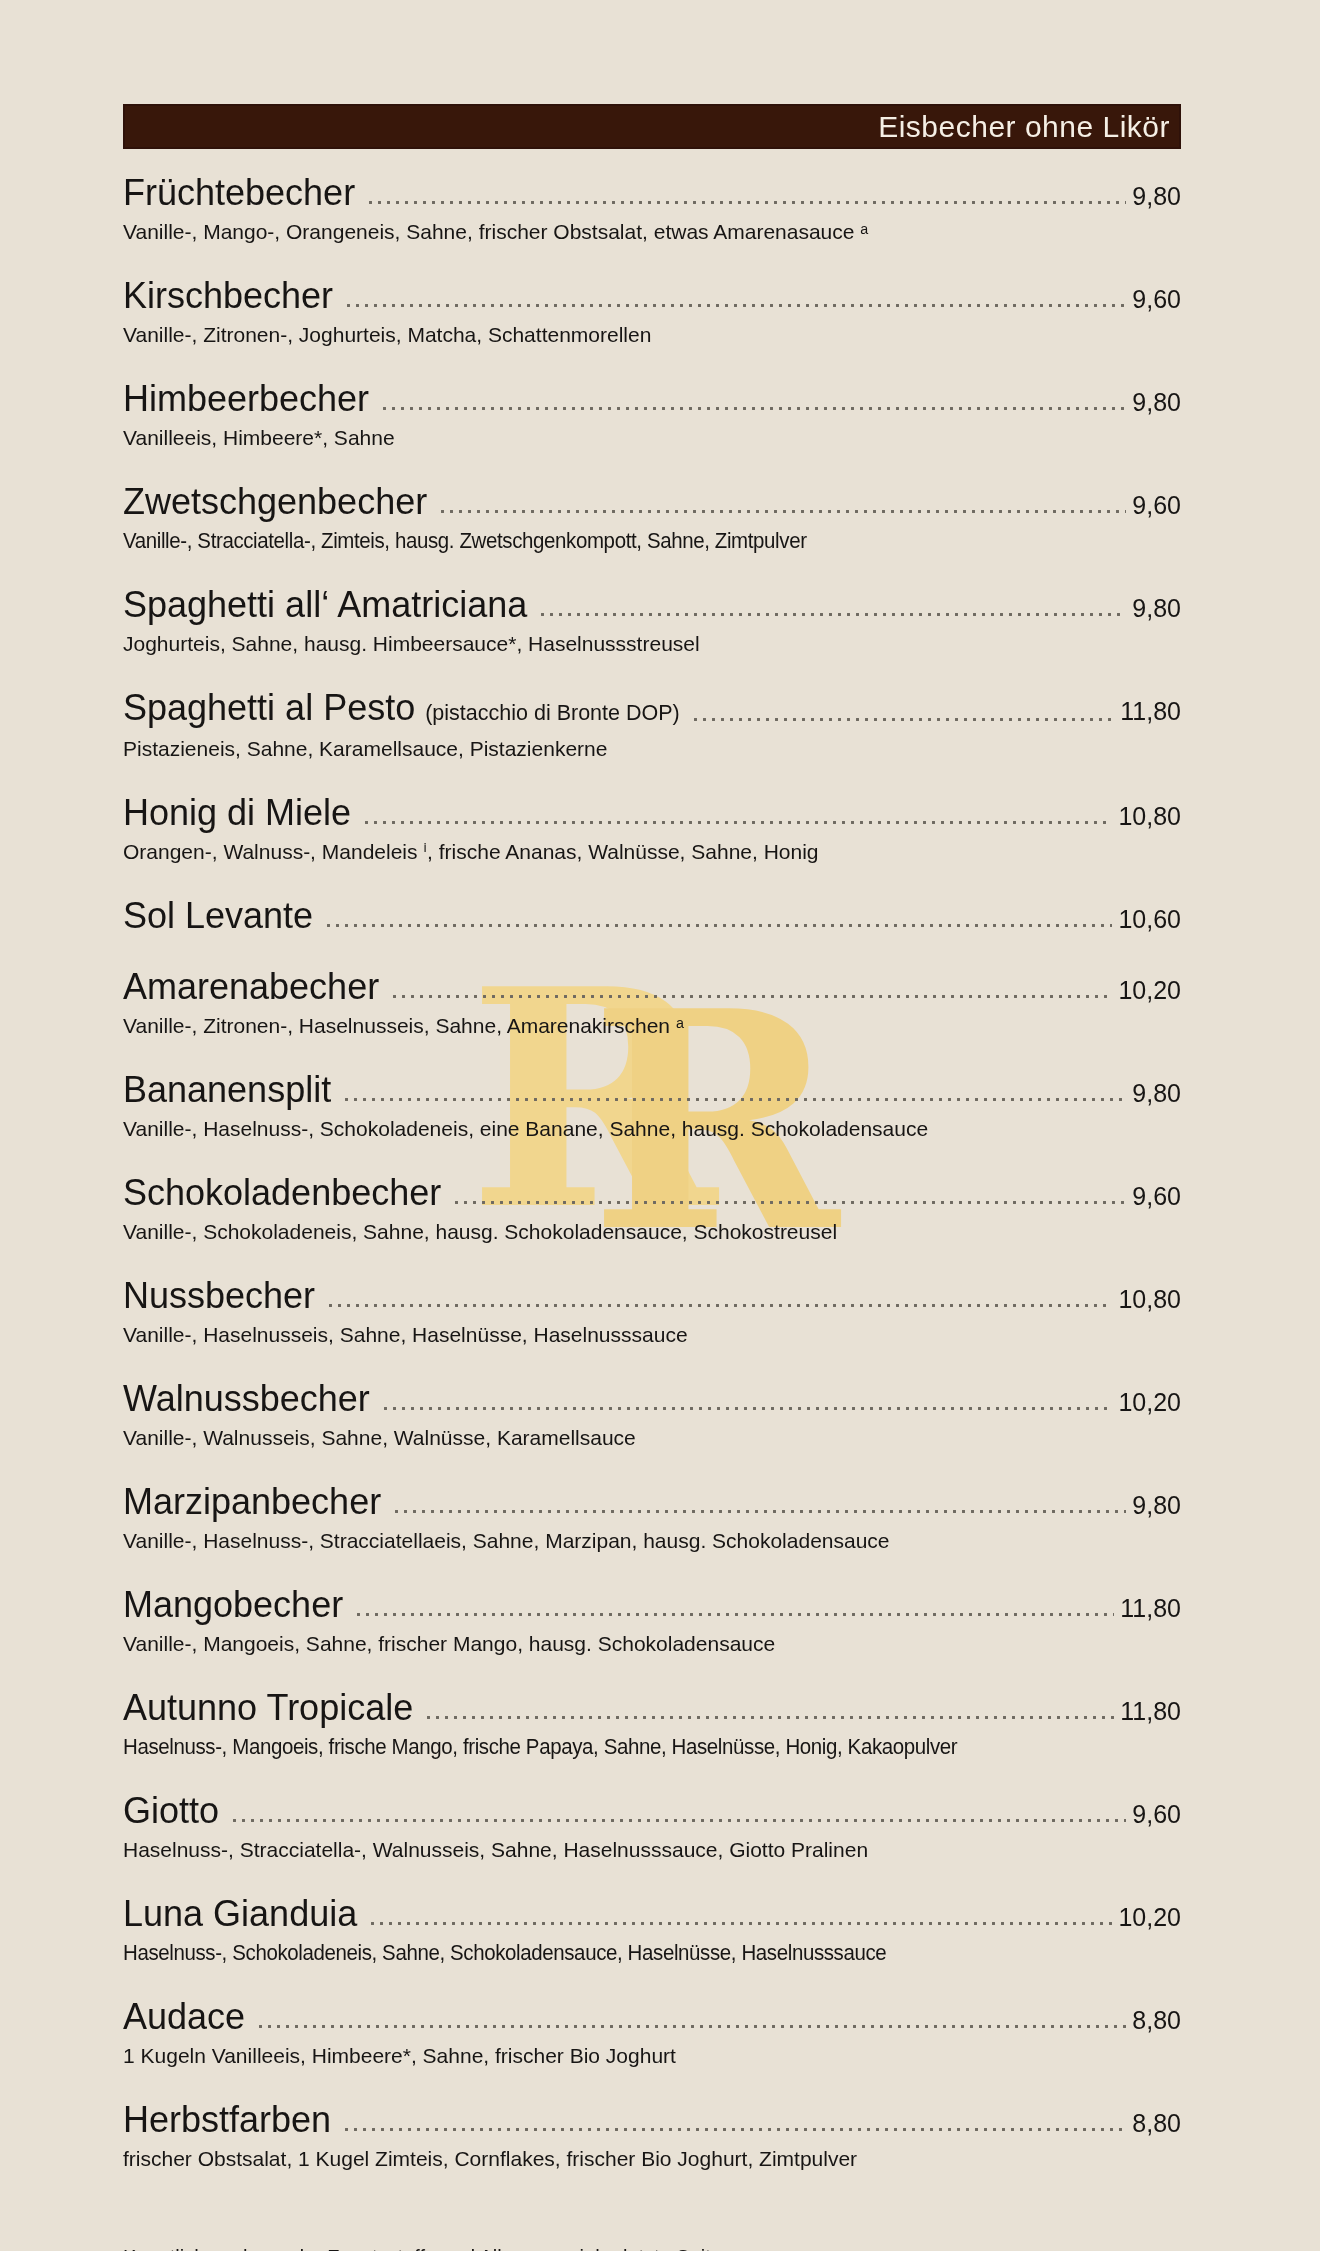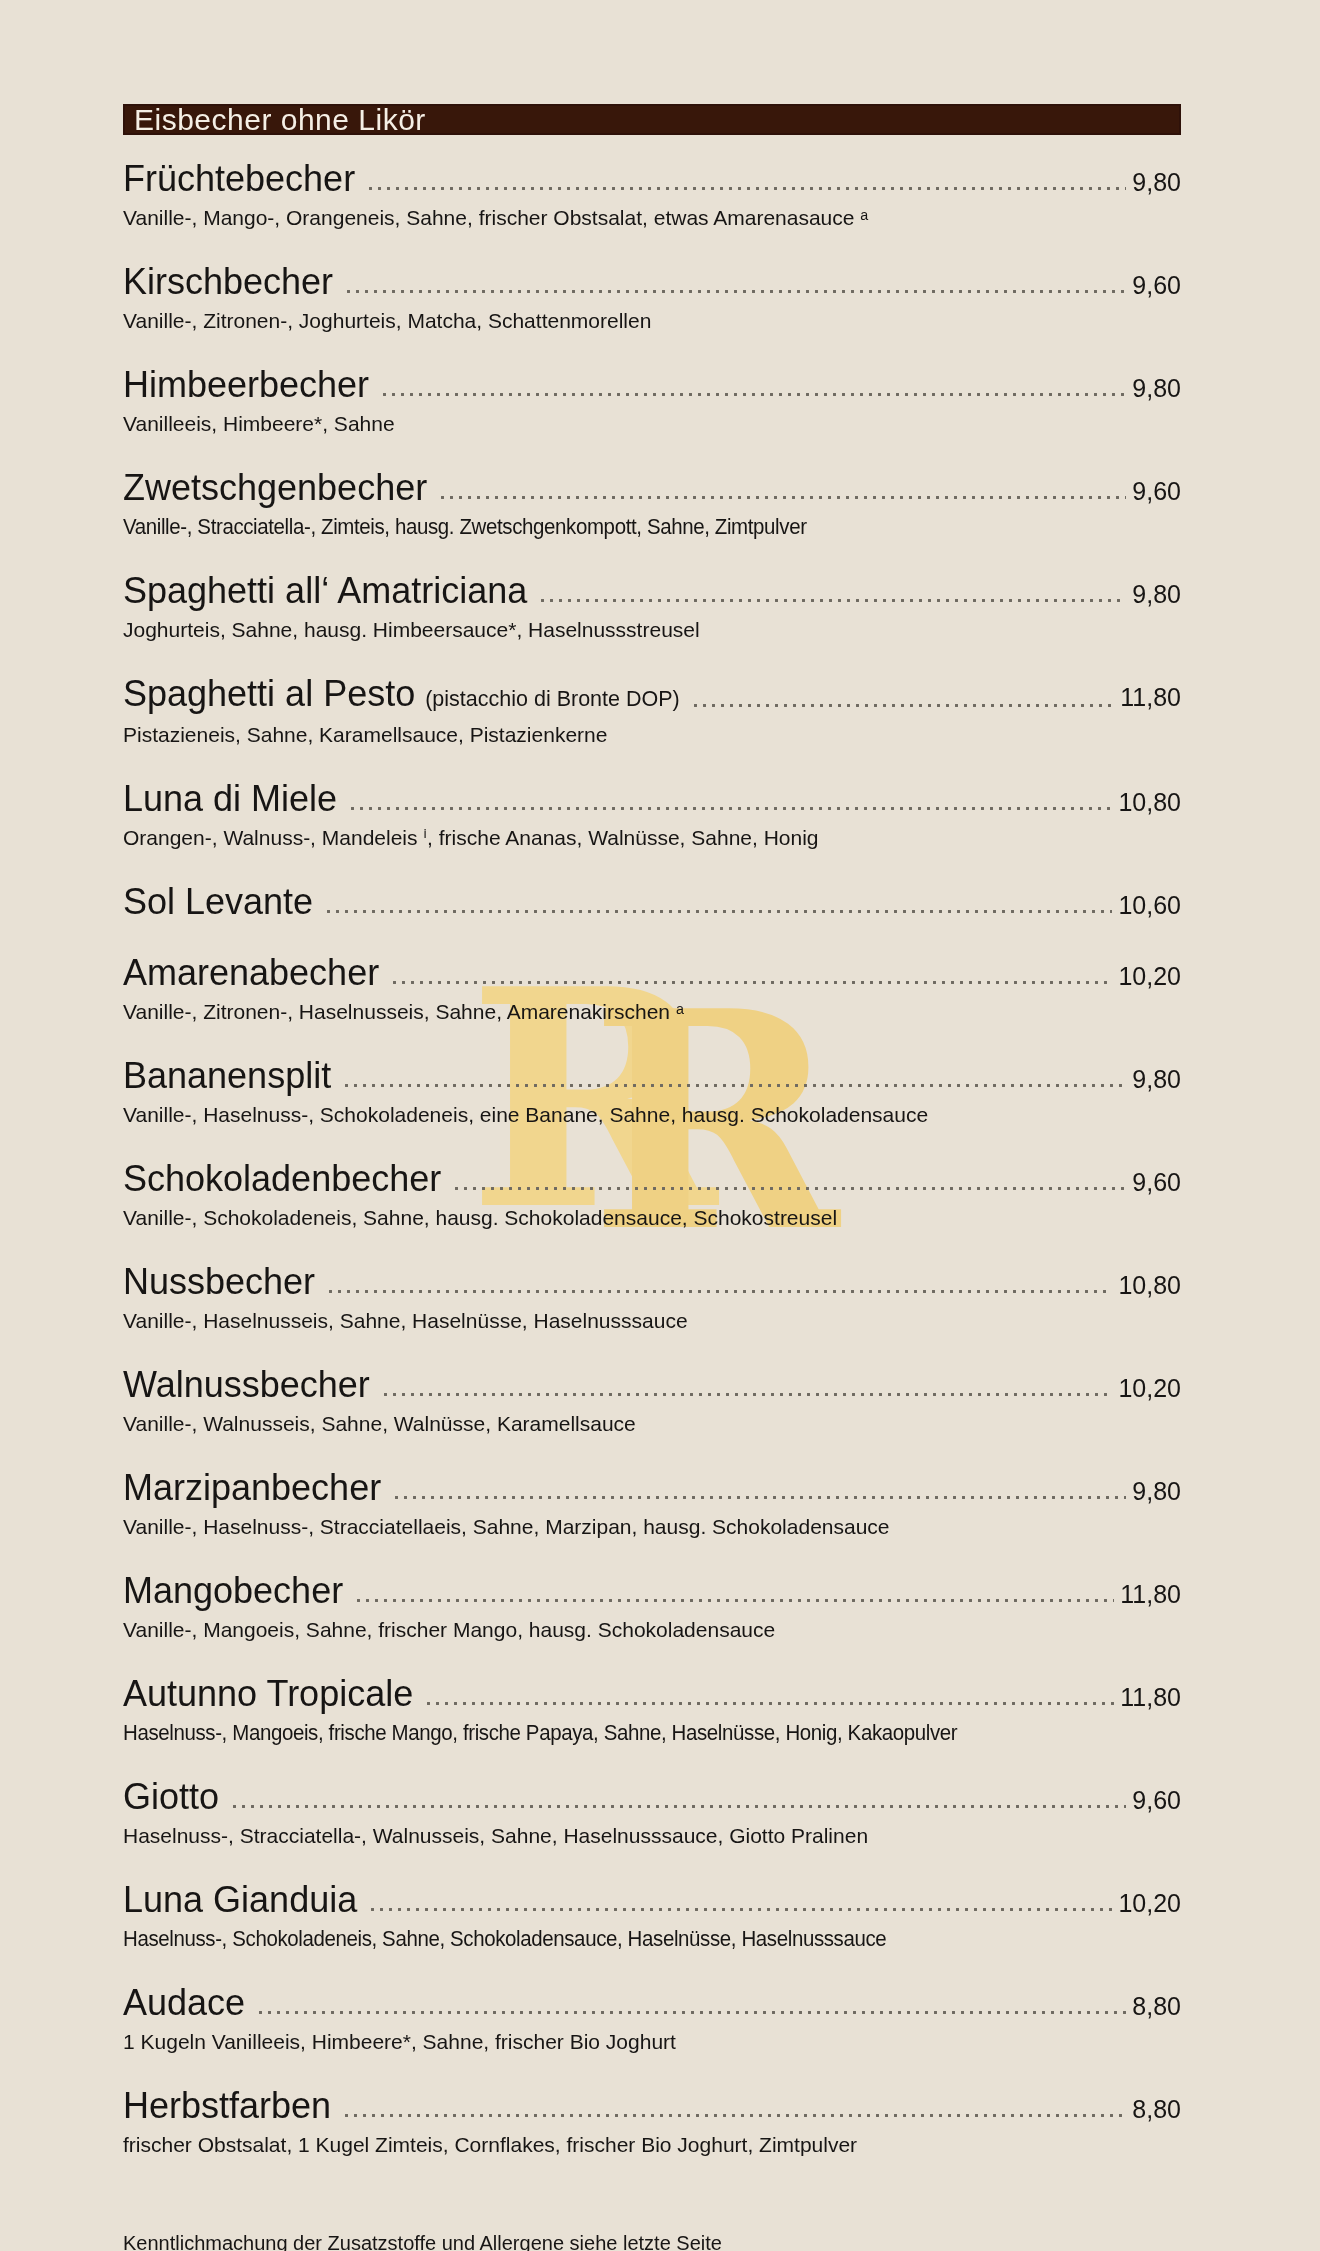--- a/index.html
+++ b/index.html
@@ -17,22 +17,22 @@
   .watermark .wm {
     position: absolute; font-family: "DejaVu Serif", serif; font-weight: 700;
     font-size: 300px; line-height: 1; color: #f1d68e; user-select: none;
   }
   .watermark .wm1 { left: 0; top: 0; }
   .watermark .wm2 { left: 122px; top: 22px; color: #efd184; }
 
   .content { position: absolute; left: 123px; top: 104px; width: 1058px; z-index: 1; }
 
   .header-bar {
-    height: 31px; background: #38170a; border: 2px solid #2e1109; box-sizing: border-box;
-    display: flex; align-items: center; padding: 0 9px;
+    height: 45px; background: #38170a; border: 2px solid #2e1109; box-sizing: border-box;
+    display: flex; align-items: center; padding: 0 9px; justify-content: flex-end;
   }
   .header-bar .title { font-size: 30px; color: #f5efe5; letter-spacing: 0.5px; }
 
   .items { margin-top: 27px; }
   .item { margin-bottom: 34px; }
 
   .row { display: flex; align-items: baseline; line-height: 34px; }
   .name { font-size: 36px; white-space: pre; }
   .note { font-size: 21.5px; margin-left: 10px; white-space: pre; }
   .note:empty { display: none; }
@@ -134,21 +134,21 @@
       <span class="leader"></span>
       <span class="price">11,80</span>
     </div>
     <div class="desc">
       <span class="desc-text">Pistazieneis, Sahne, Karamellsauce, Pistazienkerne</span>
     </div>
   </div>
 
   <div class="item">
     <div class="row">
-      <span class="name">Luna di Miele</span>
+      <span class="name">Honig di Miele</span>
 
       <span class="leader"></span>
       <span class="price">10,80</span>
     </div>
     <div class="desc">
       <span class="desc-text">Orangen-, Walnuss-, Mandeleis ⁱ, frische Ananas, Walnüsse, Sahne, Honig</span>
     </div>
   </div>
 
   <div class="item">

